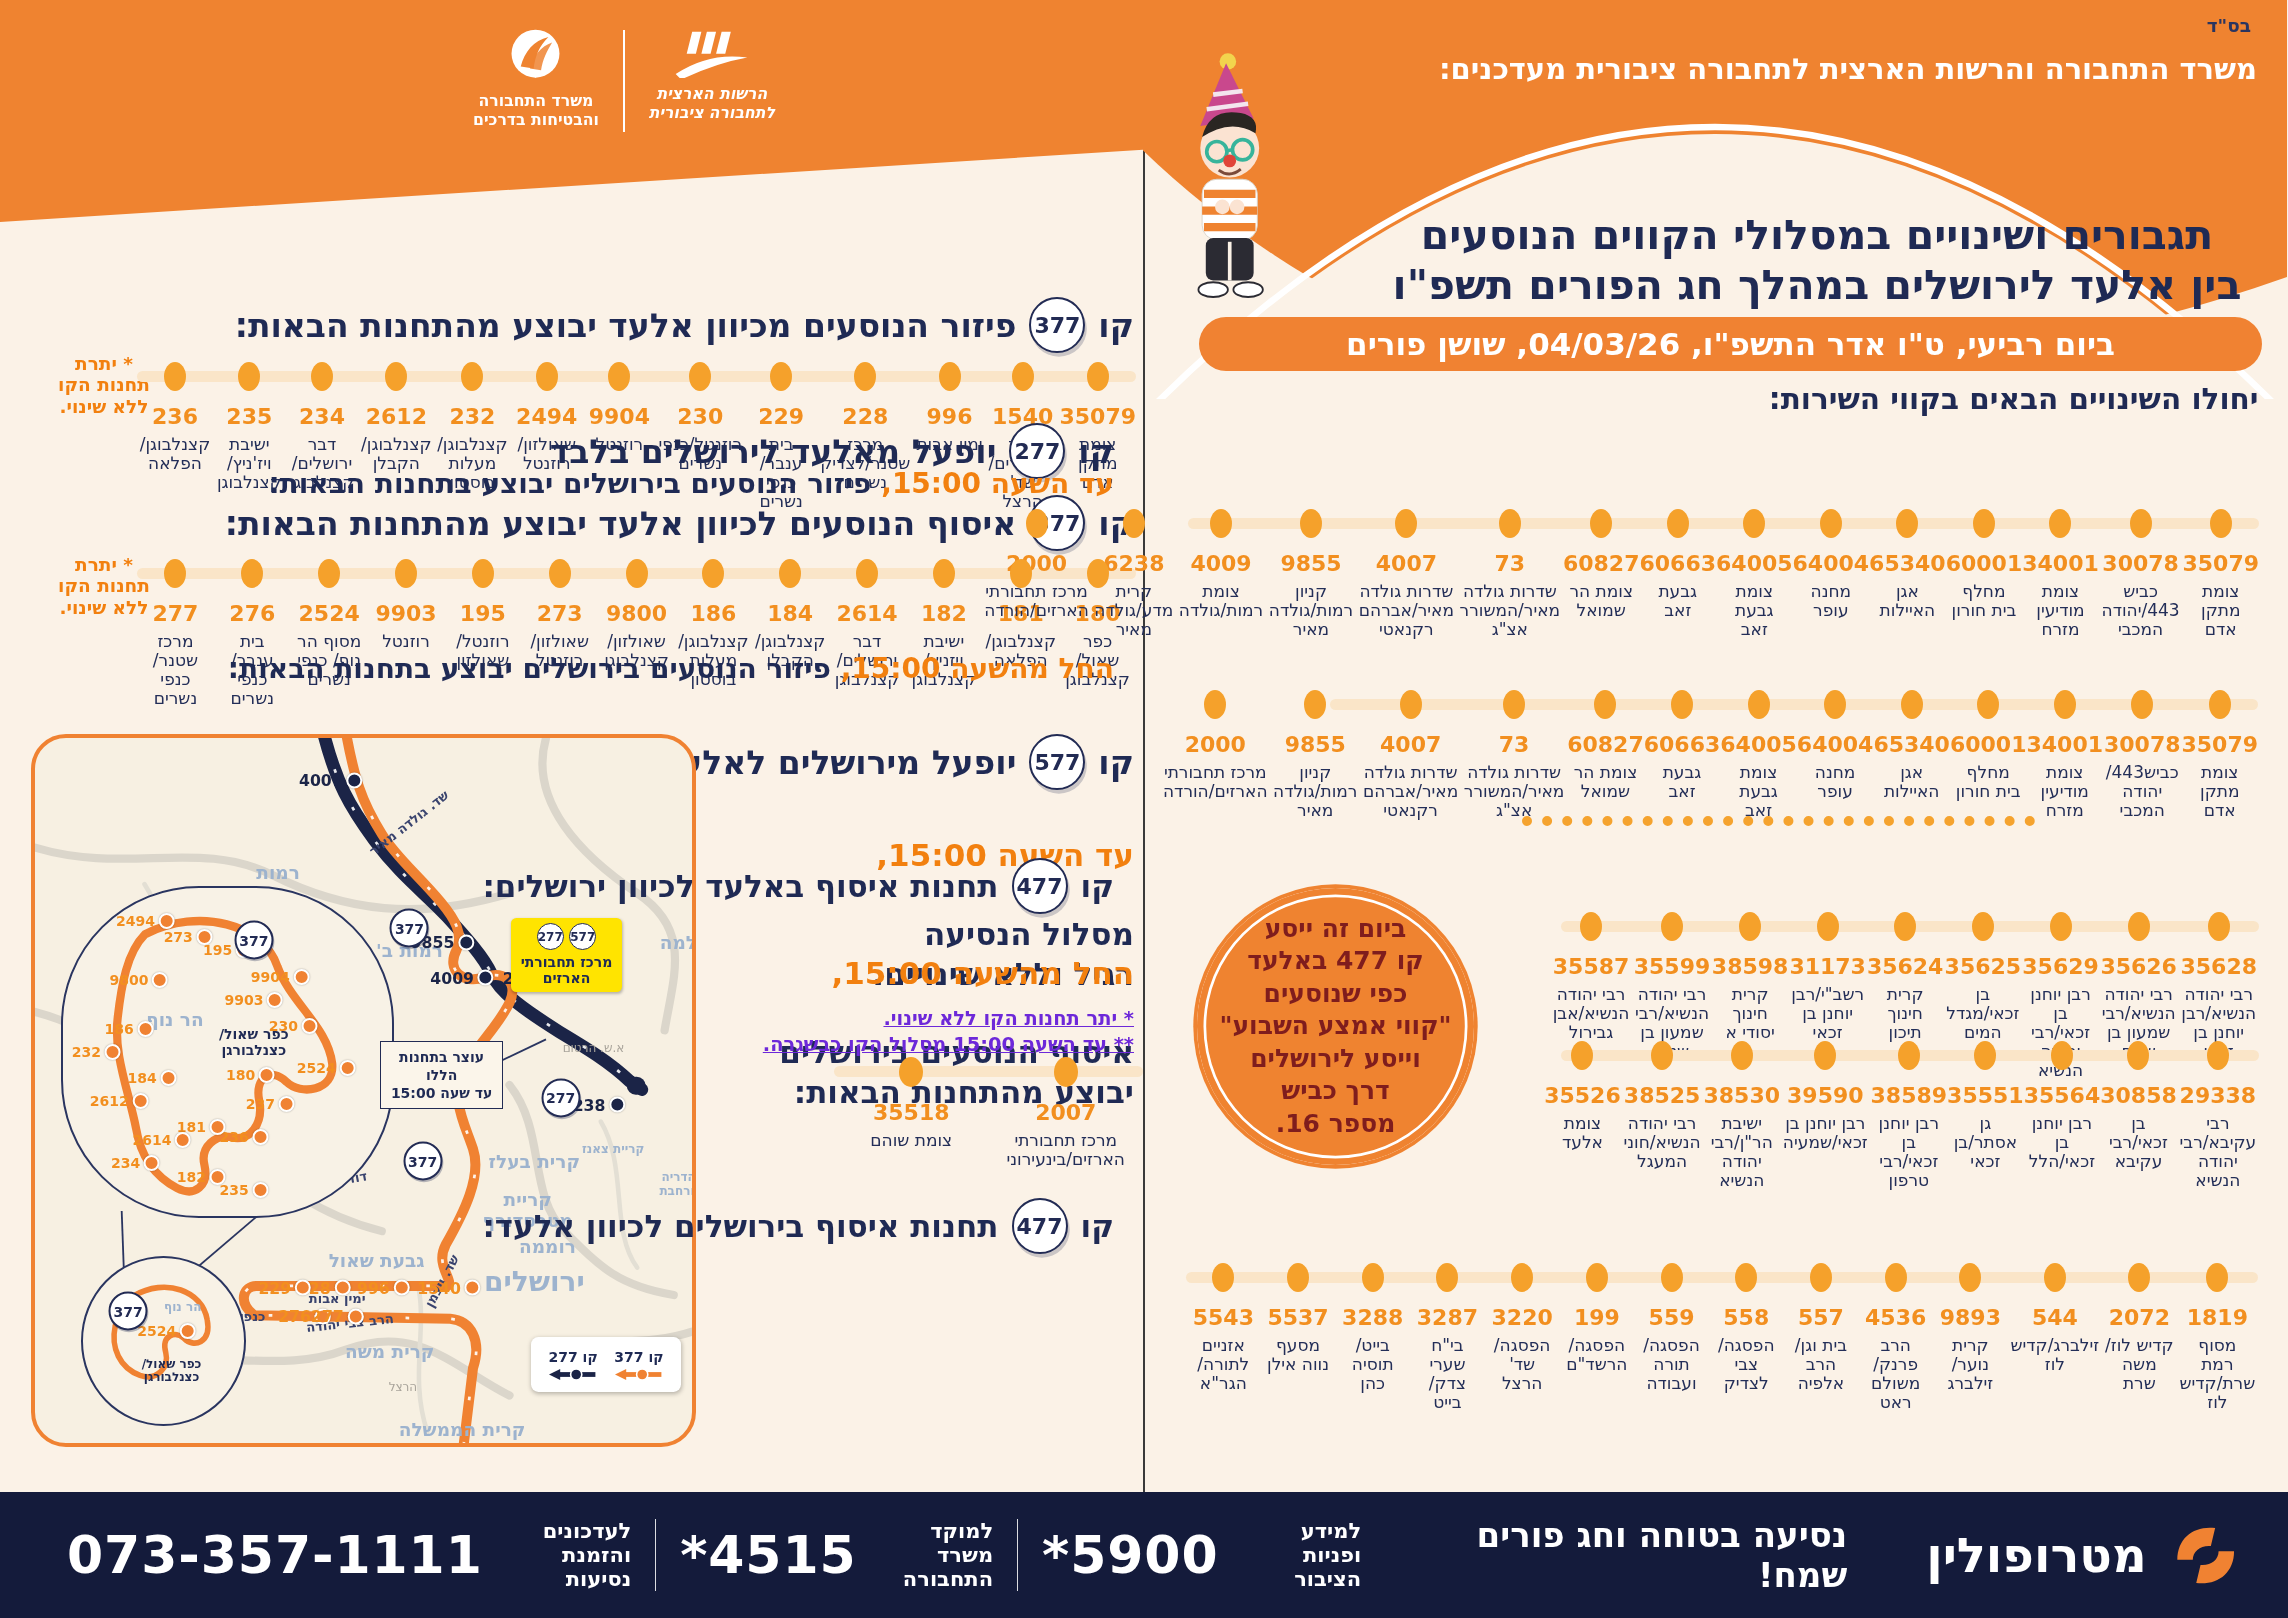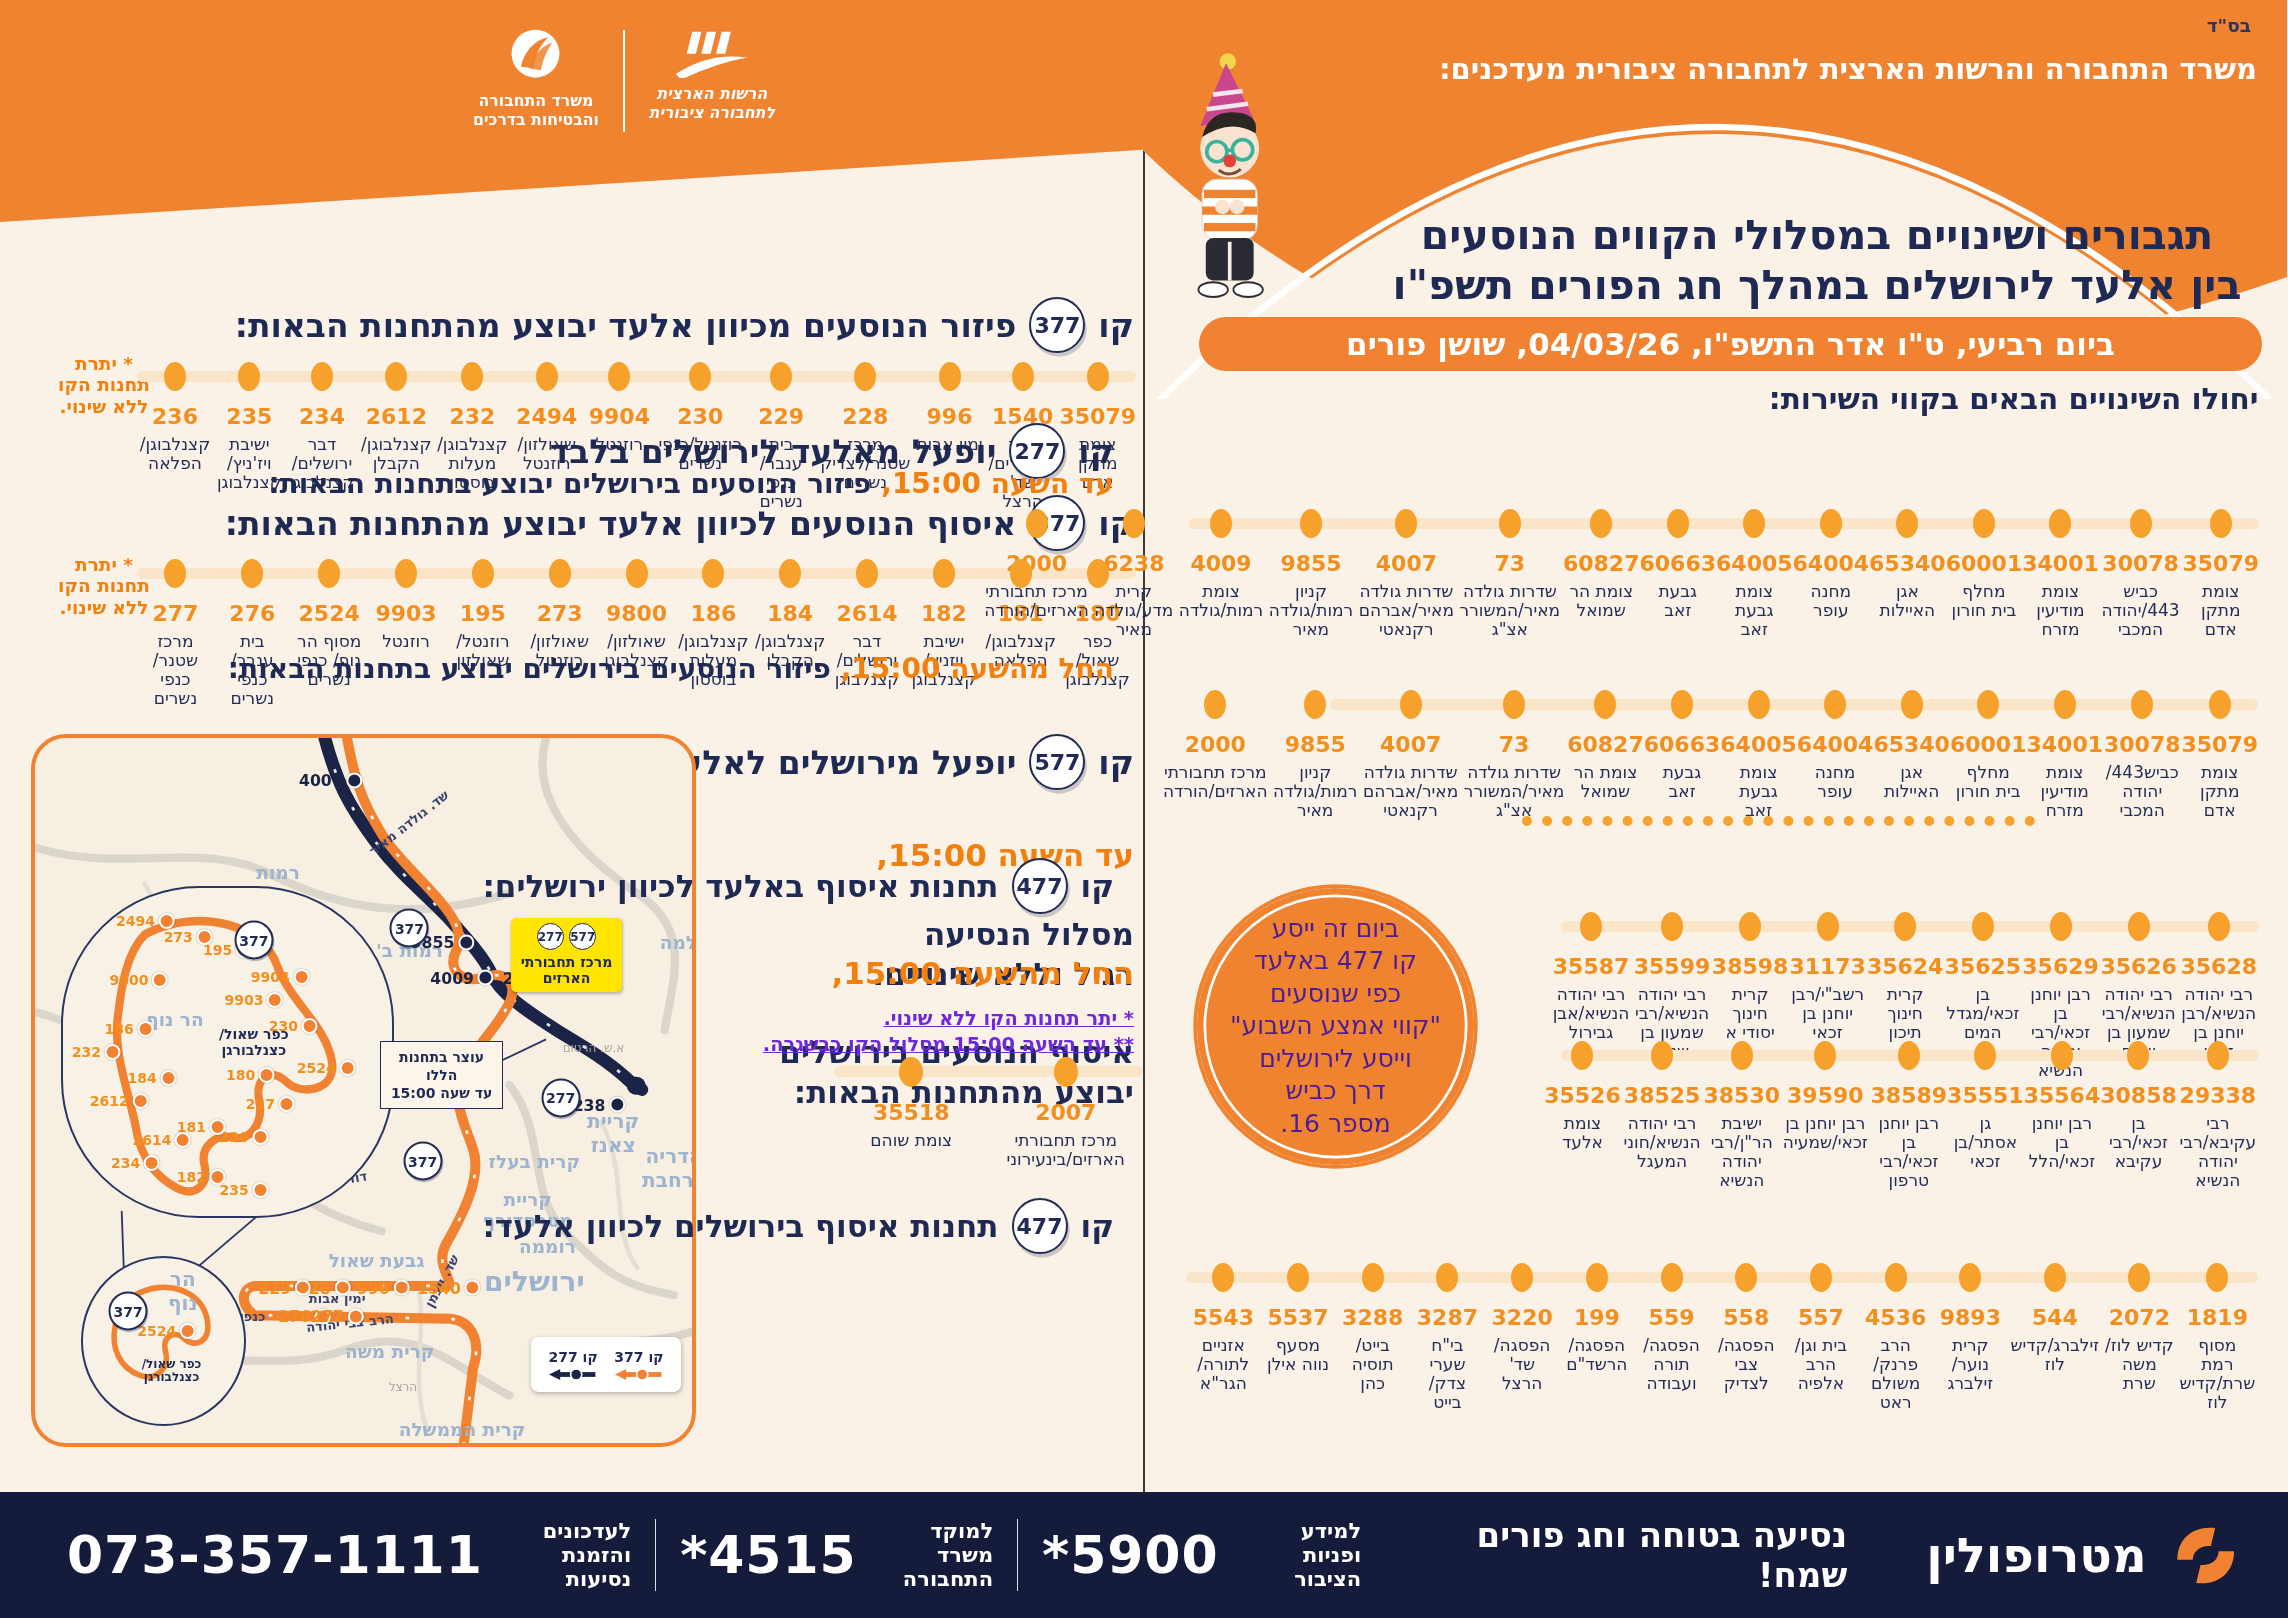--- a/index.html
+++ b/index.html
@@ -50,30 +50,30 @@
   .side-note{position:absolute;left:59px;width:92px;color:#F2800F;font-weight:bold;font-size:18.5px;
              line-height:1.15;text-align:center;white-space:pre-line;}
   .notes577{position:absolute;right:1154px;top:1006px;width:434px;color:#6d28d9;font-weight:bold;
             font-size:19.4px;line-height:1.35;text-align:right;white-space:pre-line;text-decoration:underline;}
   .txt577{position:absolute;right:1154px;width:434px;text-align:right;font-weight:bold;
           font-size:31px;line-height:1.28;color:#1F2A54;white-space:pre-line;}
   .txt577 .em{color:#F2800F;}
   
   .circle477{position:absolute;left:1198px;top:888px;width:277px;height:277px;border-radius:50%;
              background:#EF8330;box-shadow:0 0 0 3.7px #EF8330, inset 0 0 0 6.5px #EF8330, inset 0 0 0 9.2px #fff;
-             display:flex;align-items:center;justify-content:center;text-align:center;color:#4c1d95;
-             font-weight:normal;font-size:25px;line-height:1.3;white-space:pre-line;}
+             display:flex;align-items:center;justify-content:center;text-align:center;color:#7f1d1d;
+             font-weight:bold;font-size:25px;line-height:1.3;white-space:pre-line;}
   
   .map-panel{position:absolute;left:32px;top:734px;width:665px;height:713px;background:#F7F0E2;
              border:4.6px solid #F08232;border-radius:35px;overflow:hidden;box-sizing:border-box;}
   .map-roads{position:absolute;inset:0;width:100%;height:100%;}
   .map-layer{position:absolute;inset:0;pointer-events:none;}
   .m-label{position:absolute;transform:translate(-50%,-50%);white-space:pre-line;text-align:center;}
   .m-label.area{color:#9DB3CE;font-weight:bold;font-size:18.5px;}
-  .m-label.area.sm{font-size:20px;}
+  .m-label.area.sm{font-size:12px;margin-top:16px;}
   .m-label.area.big{font-size:28px;}
   .m-label.street{color:#A9A49B;font-size:12px;}
   .m-label.street.nv{color:#39436E;font-weight:bold;font-size:13px;}
   .m-label.navybold{color:#1F2A54;font-weight:bold;font-size:14px;line-height:1.1;}
   .m-label.navybold.sm{font-size:12px;}
   .m-stop{position:absolute;transform:translate(-50%,-50%);display:flex;align-items:center;gap:3.7px;}
   .m-dot{width:12px;height:12px;border-radius:50%;border:2.3px solid #fff;background:#F08232;
          box-shadow:0 0 1.8px rgba(0,0,0,.35);flex:0 0 auto;}
   .m-stop.c-n .m-dot{background:#1B2447;}
   .m-num{font-weight:bold;font-size:15.7px;color:#F28F1F;}

